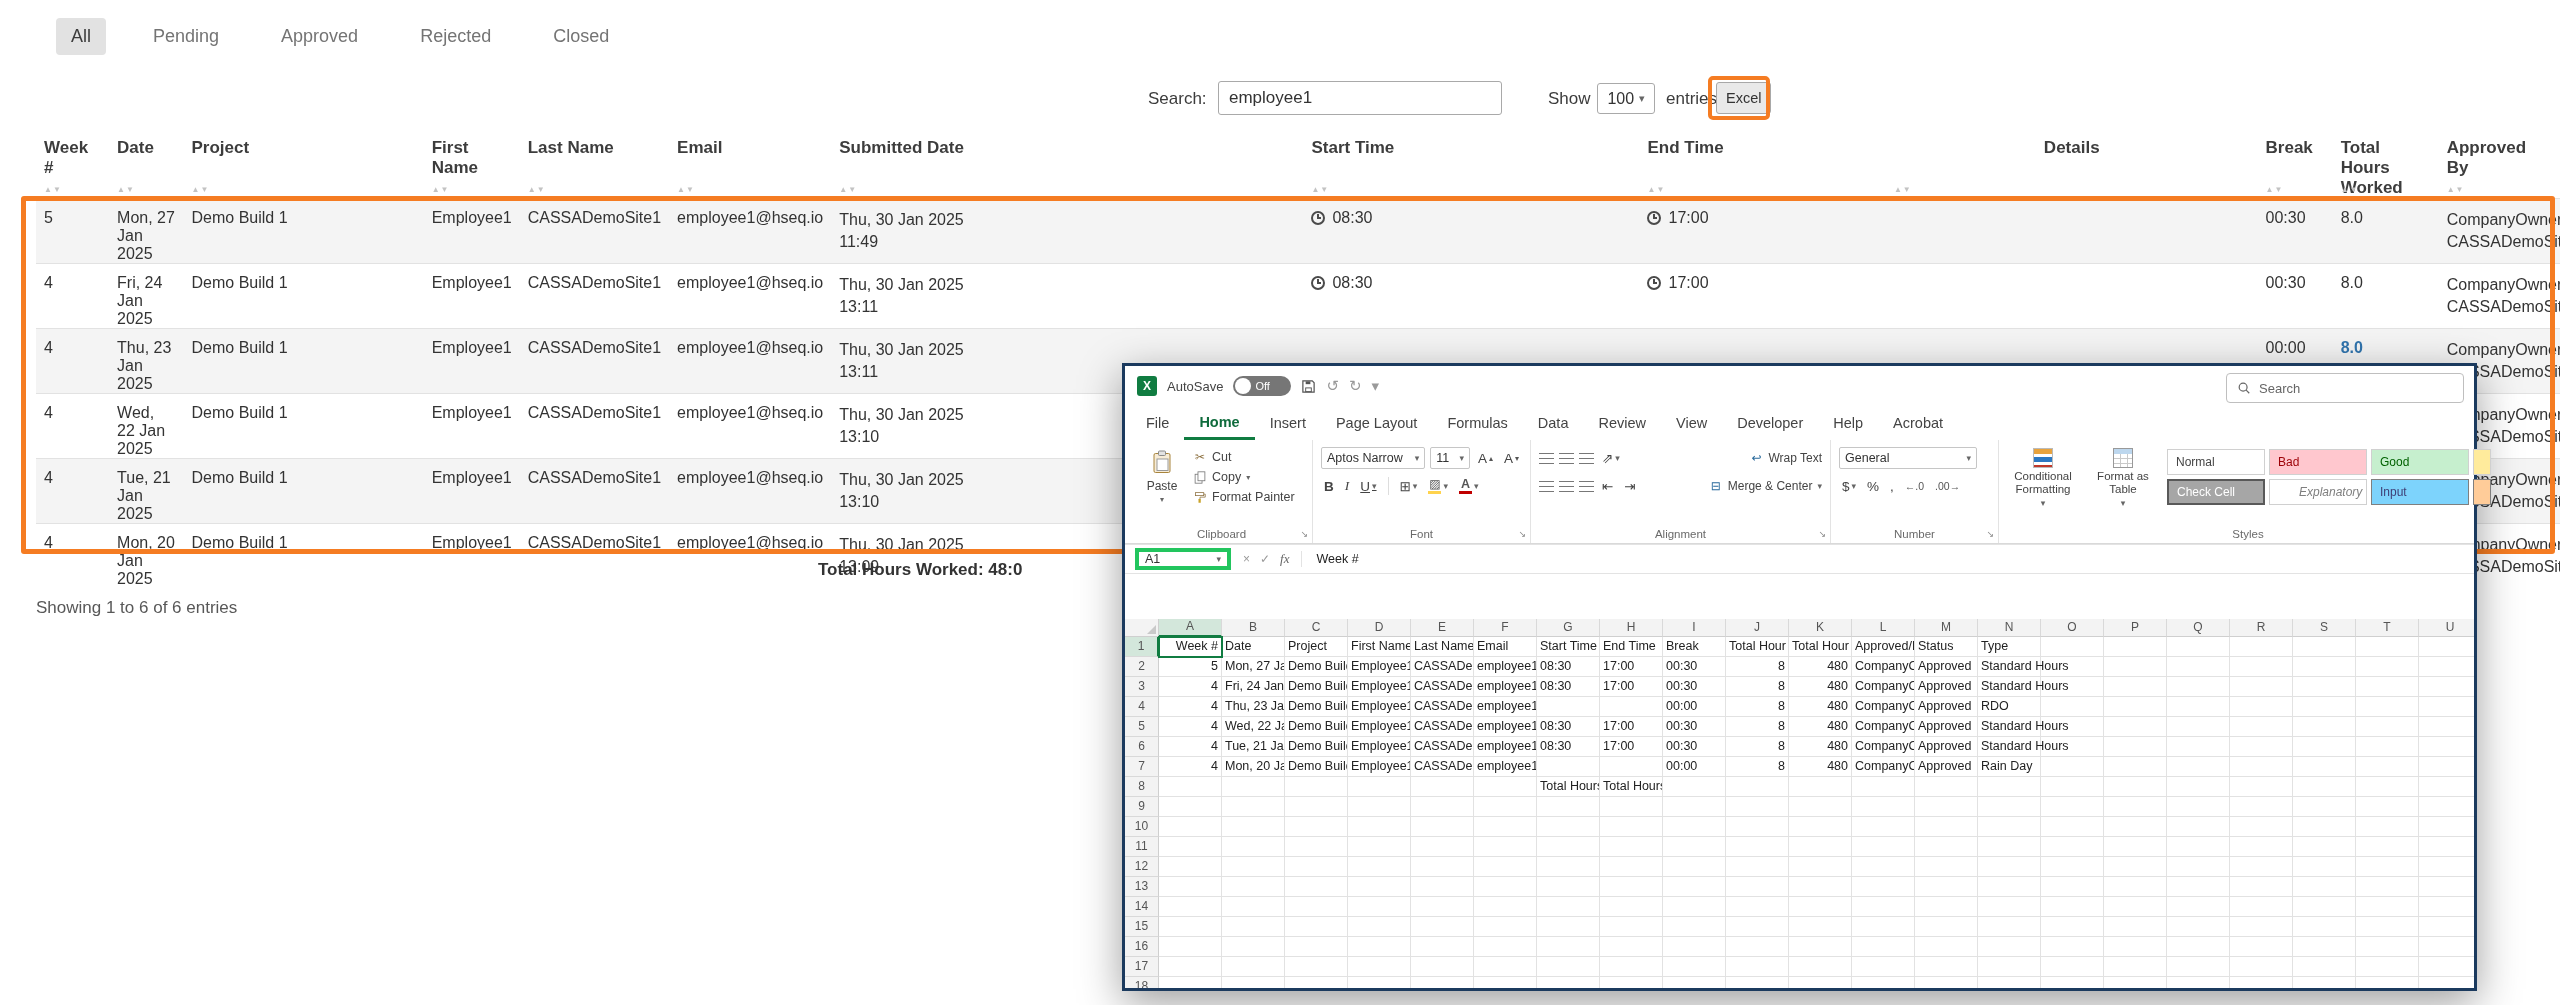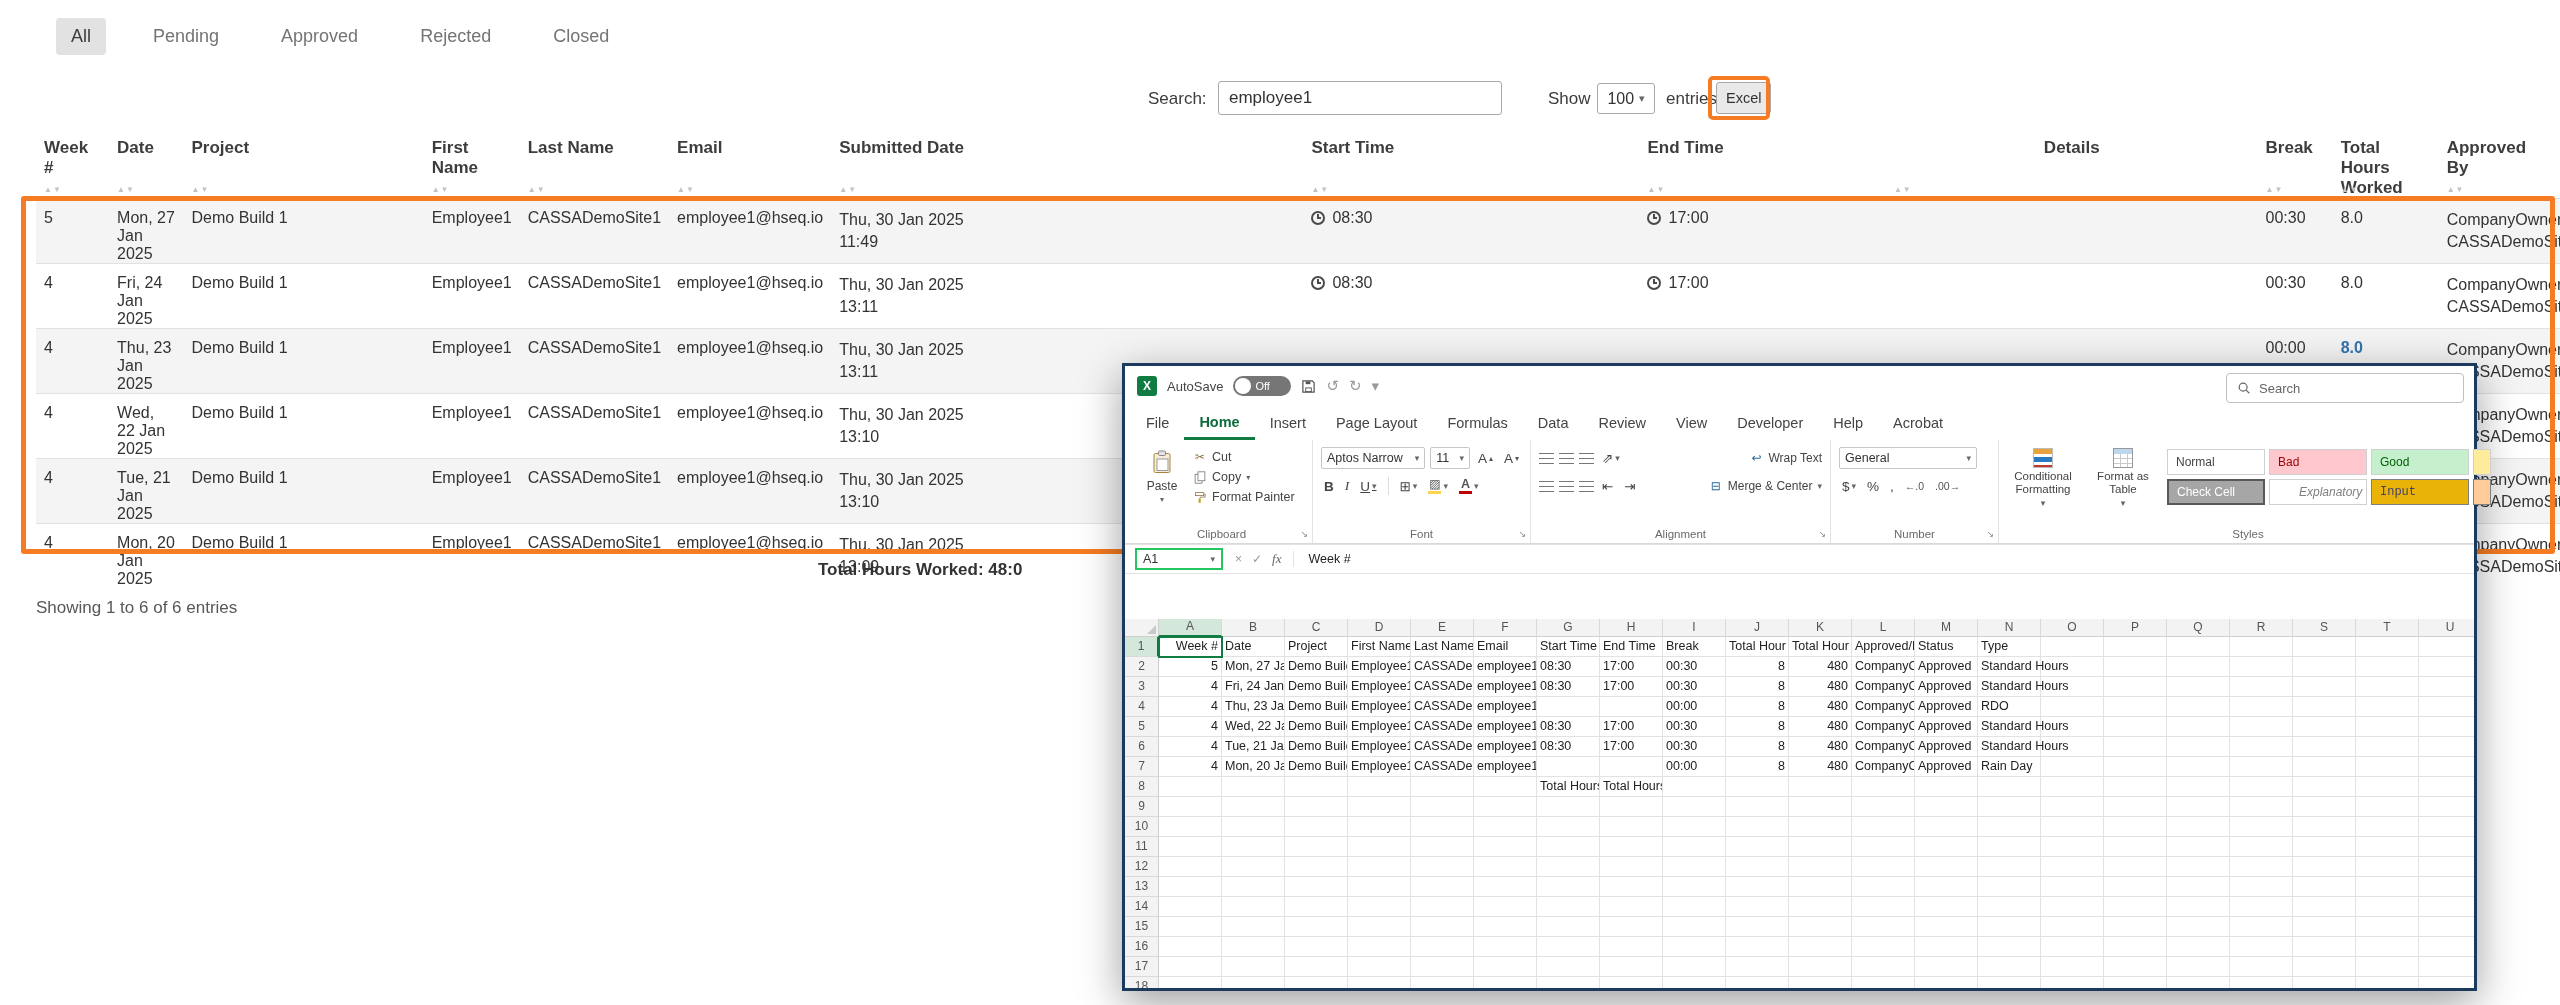--- a/index.html
+++ b/index.html
@@ -134,27 +134,27 @@
                 repeating-linear-gradient(90deg, transparent 0 6px, #c9c9c9 6px 7px); background-color:#fff; }
   .style-gallery { display:grid; grid-template-columns:98px 98px 98px 16px; grid-auto-rows:26px;
                    gap:4px; margin-top:3px; }
   .xstyle { font-size:12px; display:flex; align-items:center; padding:0 8px; border:1px solid #d0d0d0;
             background:#fff; color:#444; overflow:hidden; white-space:nowrap; }
   .xstyle.bad { background:#ffc7ce; color:#9c0006; }
   .xstyle.good { background:#c6efce; color:#006100; }
   .xstyle.neutral-sliver { background:#ffeb9c; }
   .xstyle.check { background:#a6a6a6; color:#fff; border:2px solid #595959; }
   .xstyle.explanatory { font-style:italic; color:#7f7f7f;padding-left:29px; }
-  .xstyle.input { background:#eab308; color:#3f3f76; border:1px solid #7f7f7f;font-family:Liberation Mono, monospace; }
+  .xstyle.input { background:#7dd3fc; color:#3f3f76; border:1px solid #7f7f7f; }
   .xstyle.input-sliver { background:#ffcc99; border:1px solid #7f7f7f; }
 
   .xl-formula { height:30px; flex:none; display:flex; align-items:center; border-top:1px solid #e3e3e3;
                 border-bottom:1px solid #e3e3e3; padding-left:10px; }
-  .name-box { width:88px; height:22px; display:flex; align-items:center; justify-content:space-between;
-              padding:0 6px; border:2px solid #22c55e; font-size:12.5px; color:#333; }
+  .name-box { width:96px; height:22px; display:flex; align-items:center; justify-content:space-between;
+              padding:0 6px; border:4px solid #22c55e; font-size:12.5px; color:#333; }
   .fx-btns { display:flex; align-items:center; gap:10px; padding:0 12px; border-right:1px solid #e3e3e3; }
   .fxb { font-size:12px; color:#9a9a9a; }
   .fxb.fx { font-style:italic; font-family:"Liberation Serif",serif; color:#666; font-size:13px; }
   .formula-text { padding-left:14px; font-size:12.5px; color:#222; }
 
   .xl-gap { height:45px; flex:none; background:#fff; }
 
   .xl-sheet { flex:1; overflow:hidden; font-size:12.5px; background:#fff; }
   .xh-row { display:flex; height:18px; }
   .xh-corner { width:34px; height:18px; flex:none; background:#f3f3f3; border-right:1px solid #cfcfcf;

